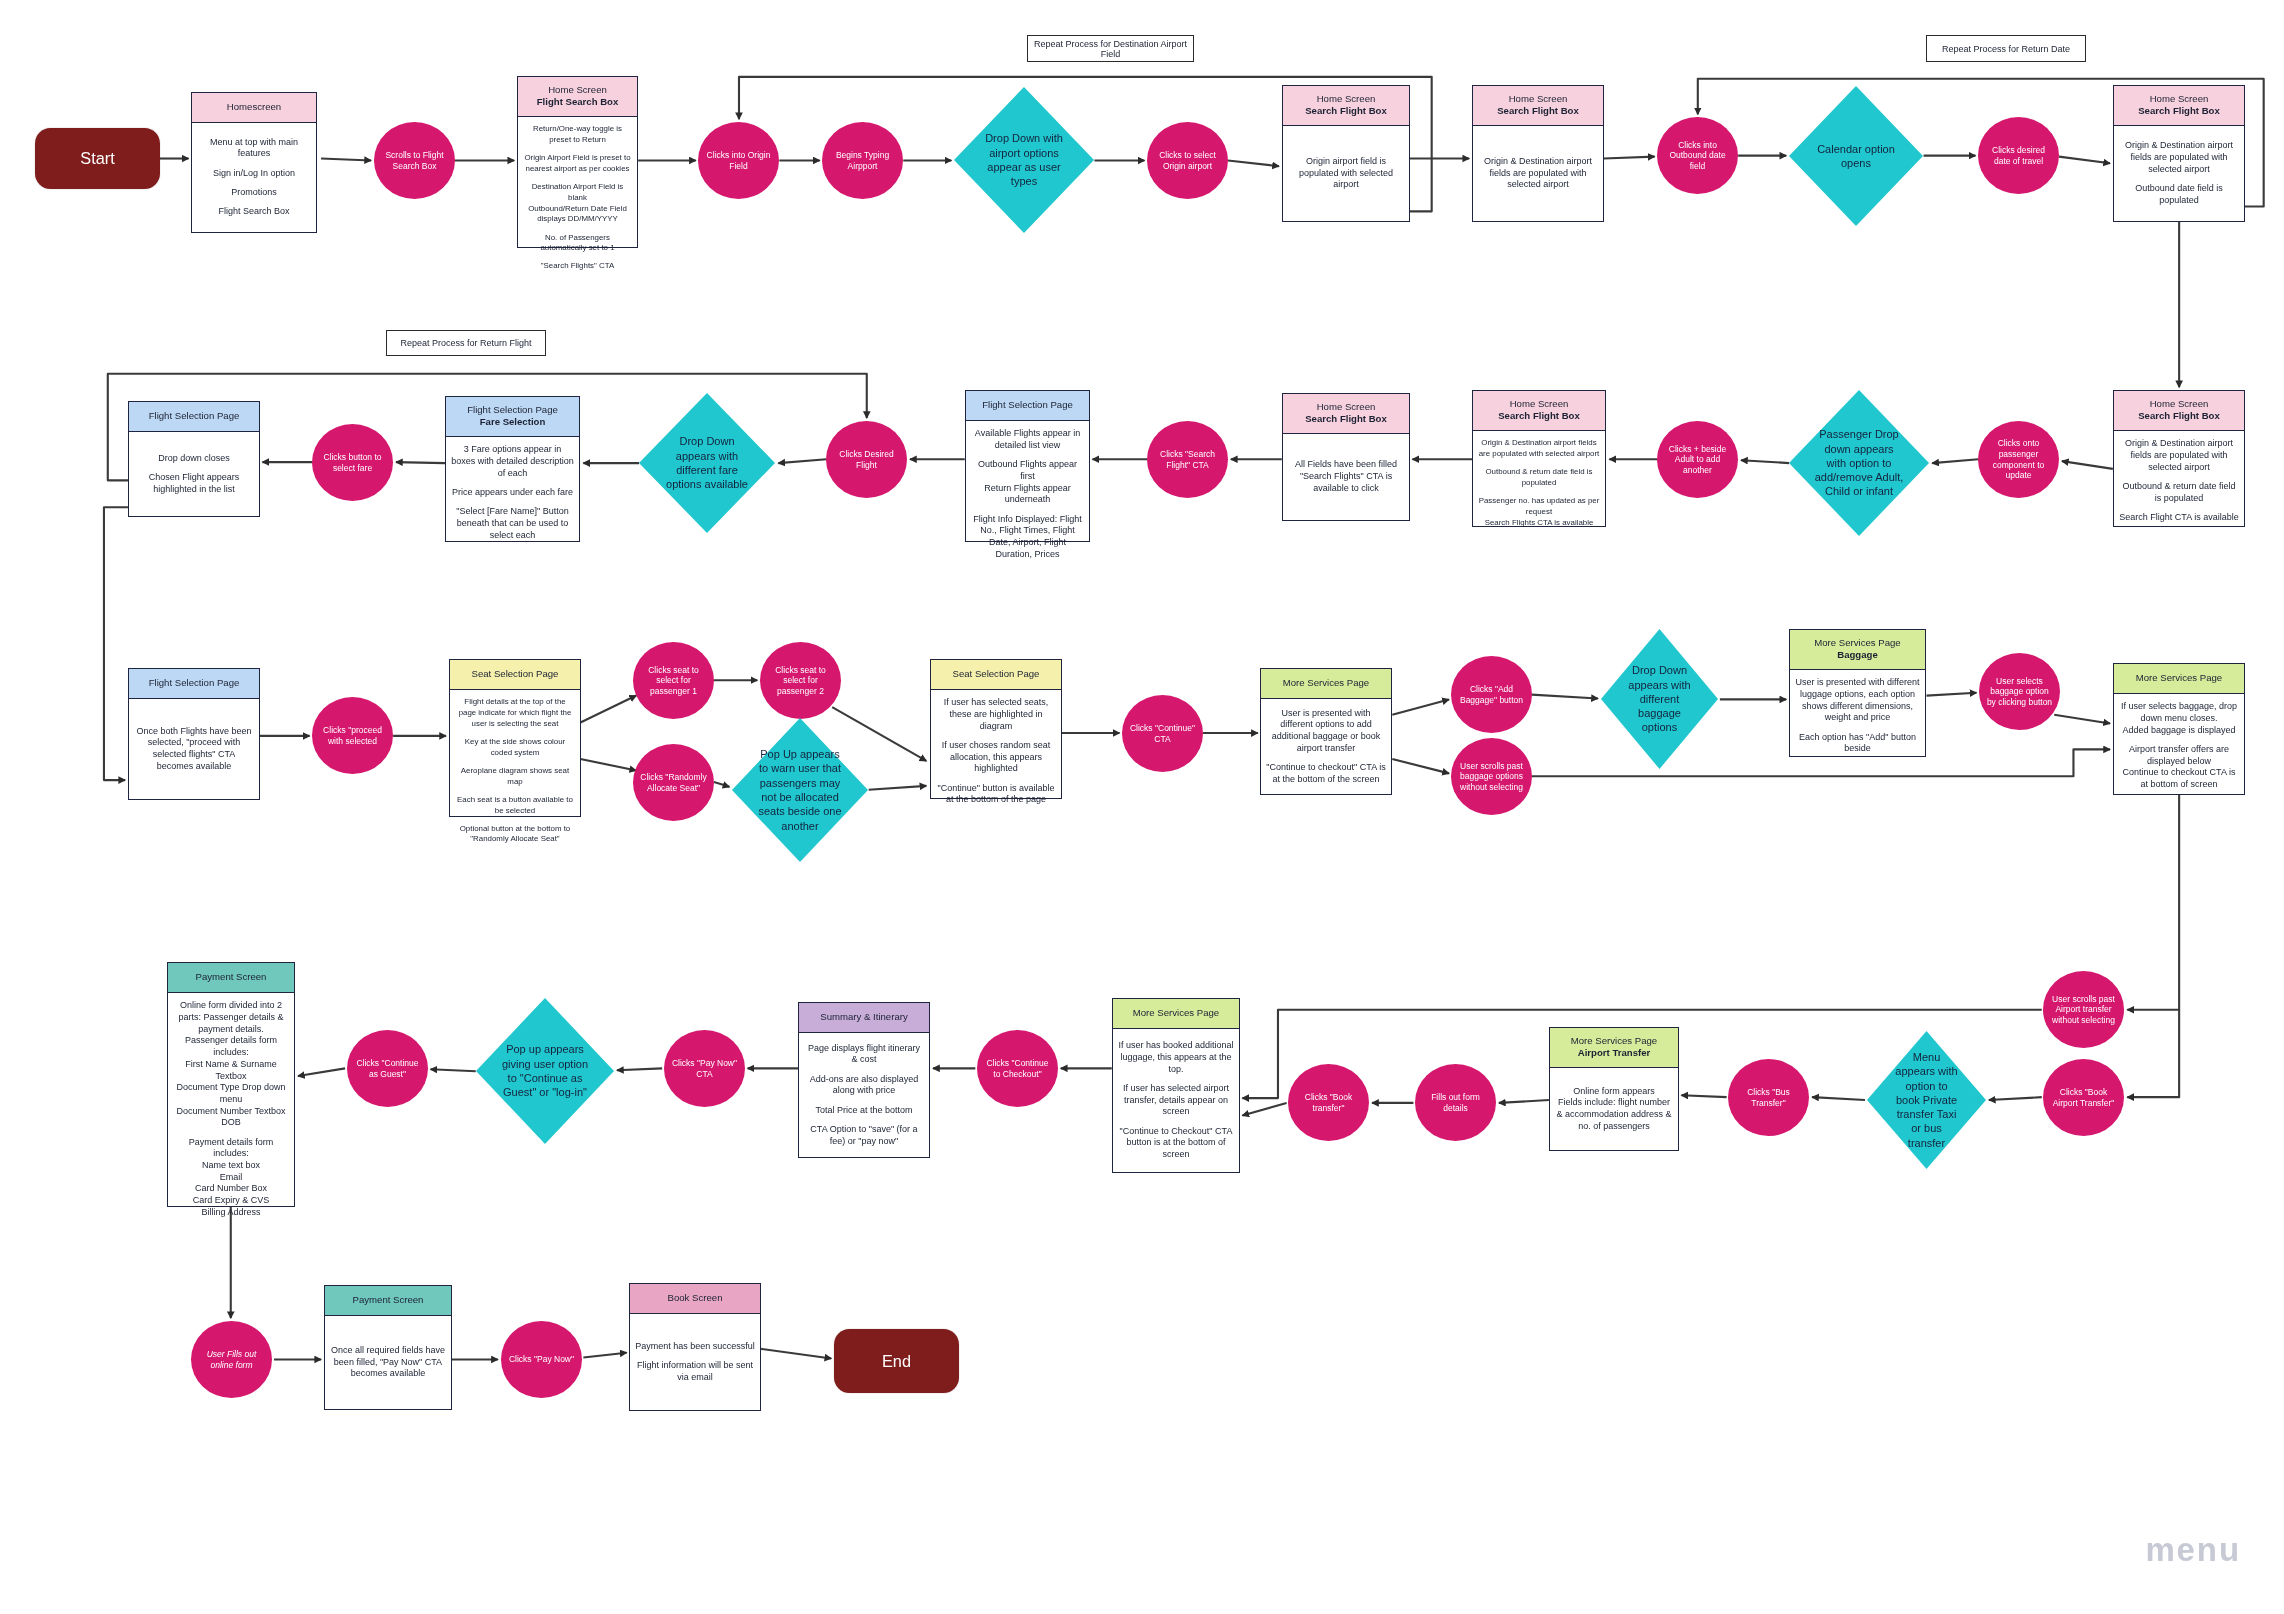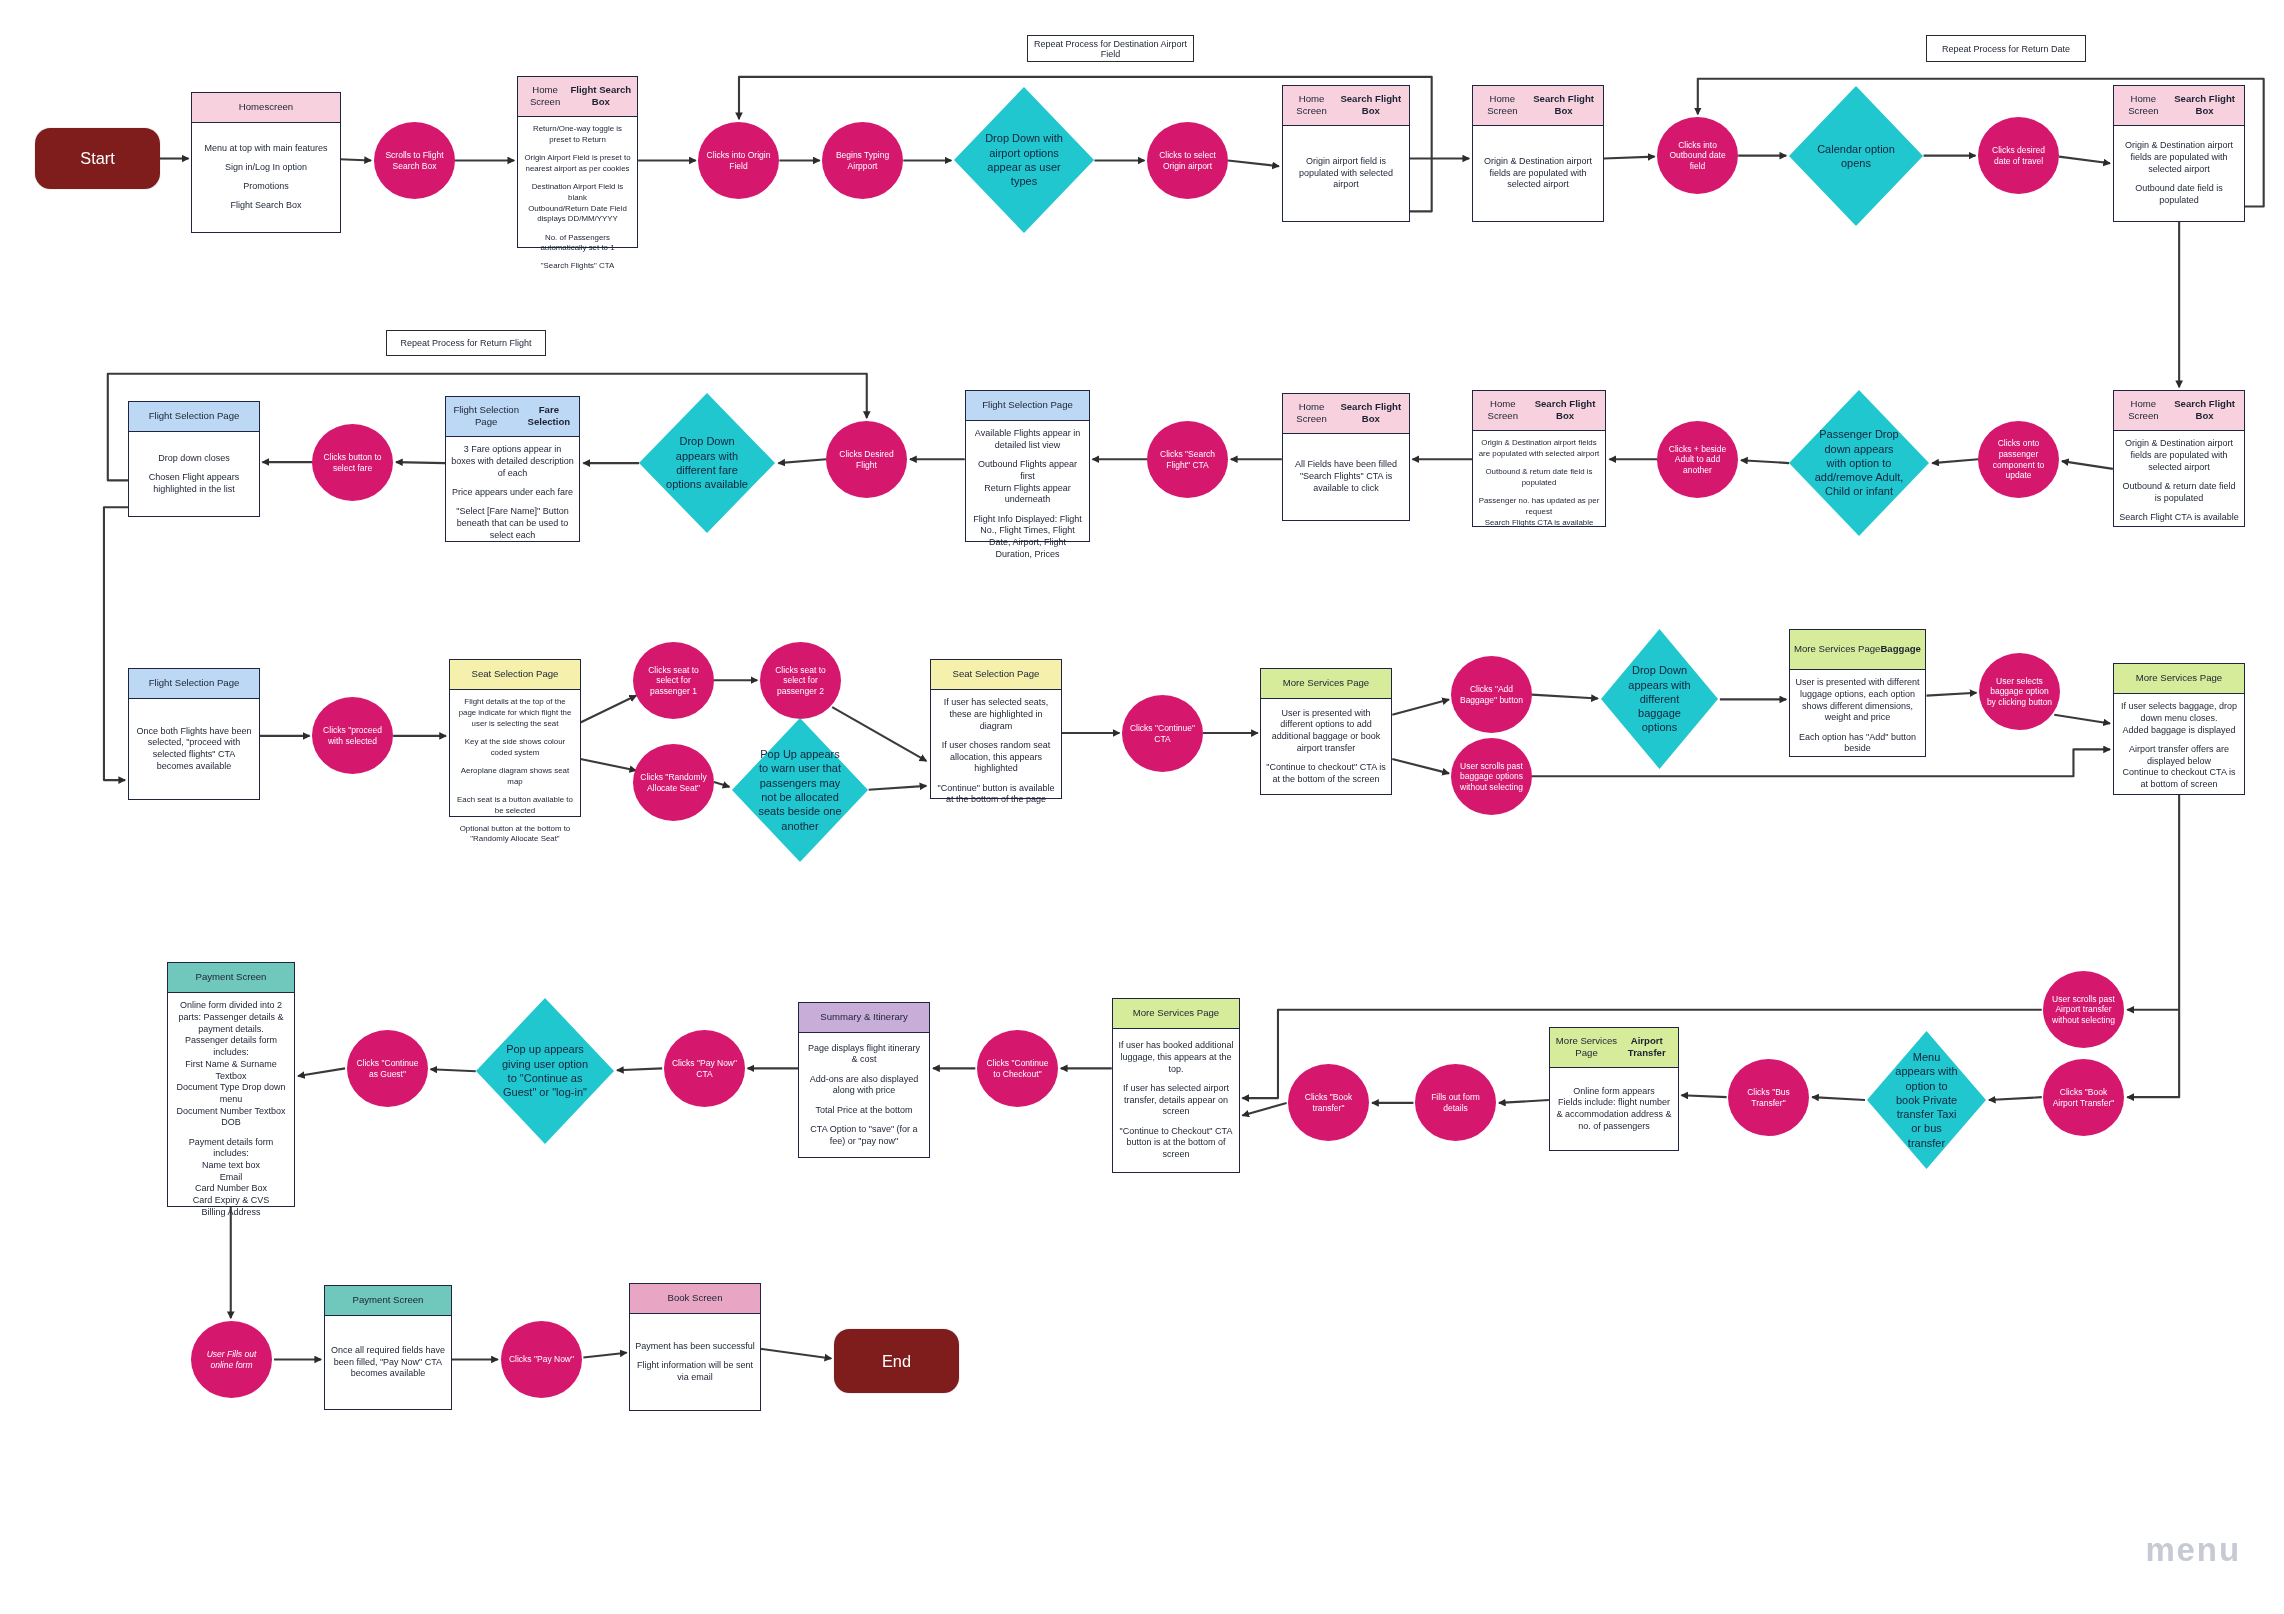--- a/index.html
+++ b/index.html
@@ -11,21 +11,21 @@
   .node{position:absolute;box-sizing:border-box;}
   .terminal{
     background:#7f1d1d;color:#ffffff;border-radius:15.4px;
     display:flex;align-items:center;justify-content:center;
     font-size:16.3px;font-weight:400;box-shadow:0 0 0 1px rgba(0,0,0,0.05);
   }
   .box{
     background:#ffffff;border:1.9px solid #1f2440;display:flex;flex-direction:column;
   }
   .box-header{
-    border-bottom:1.9px solid #1f2440;display:flex;flex-direction:row;
+    border-bottom:1.9px solid #1f2440;display:flex;flex-direction:column;
     align-items:center;justify-content:center;text-align:center;
     font-size:9.6px;line-height:1.25;padding:1.9px 3.8px;flex:0 0 auto;
   }
   .box-header .sub{font-weight:bold;}
   .box-body{
     flex:1 1 auto;display:flex;flex-direction:column;align-items:center;justify-content:center;
     text-align:center;font-size:9px;line-height:1.3;padding:3.8px 4.8px;
   }
   .box-body.small{font-size:7.9px;line-height:1.35;}
   .box-body p{margin:3.8px 0;white-space:pre-line;}
@@ -127,21 +127,21 @@
       <polyline points="240,1256 240,1372" fill="none" stroke="#3a3a3a" stroke-width="2.2" stroke-linejoin="round" marker-end="url(#arrow)"></polyline>
       <polyline points="285,1415 334,1415" fill="none" stroke="#3a3a3a" stroke-width="2.2" stroke-linejoin="round" marker-end="url(#arrow)"></polyline>
       <polyline points="470,1415 518,1415" fill="none" stroke="#3a3a3a" stroke-width="2.2" stroke-linejoin="round" marker-end="url(#arrow)"></polyline>
       <polyline points="607,1413 652,1408" fill="none" stroke="#3a3a3a" stroke-width="2.2" stroke-linejoin="round" marker-end="url(#arrow)"></polyline>
       <polyline points="792,1404 865,1414" fill="none" stroke="#3a3a3a" stroke-width="2.2" stroke-linejoin="round" marker-end="url(#arrow)"></polyline>
     </svg>
   <div id="nodes-layer">
       <div class="node terminal" style="left: 35px; top: 128px; width: 125px; height: 61px;">
         <span>Start</span>
       </div>
-      <div class="node box" style="left: 191px; top: 92px; width: 150px; height: 141px;">
+      <div class="node box" style="left: 191px; top: 92px; width: 126px; height: 141px;">
         <div class="box-header" style="background: rgb(247, 209, 222); min-height: 25px;">
           <span>Homescreen</span>
         </div>
         <div class="box-body">
           <p>Menu at top with main features</p>
           <p>Sign in/Log In option</p>
           <p>Promotions</p>
           <p>Flight Search Box</p>
         </div>
       </div>

